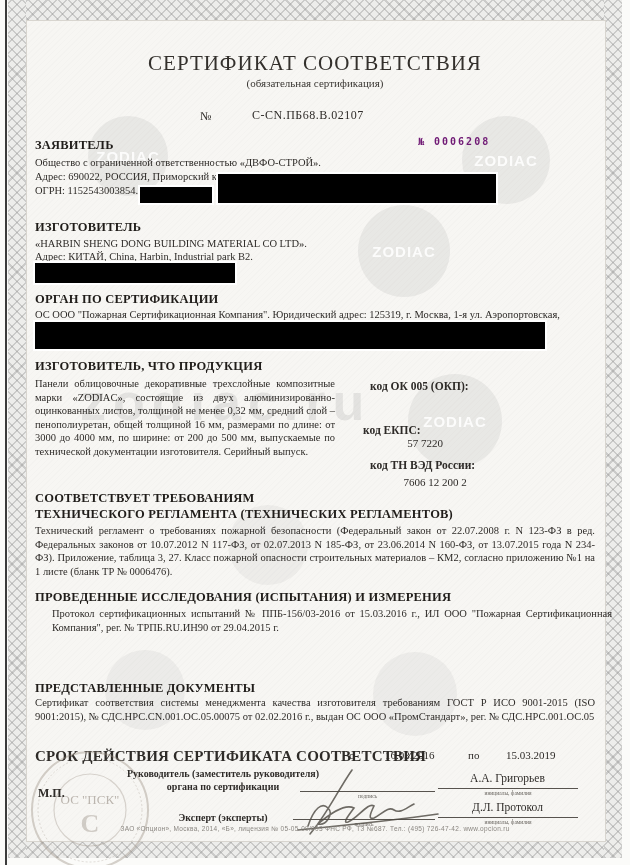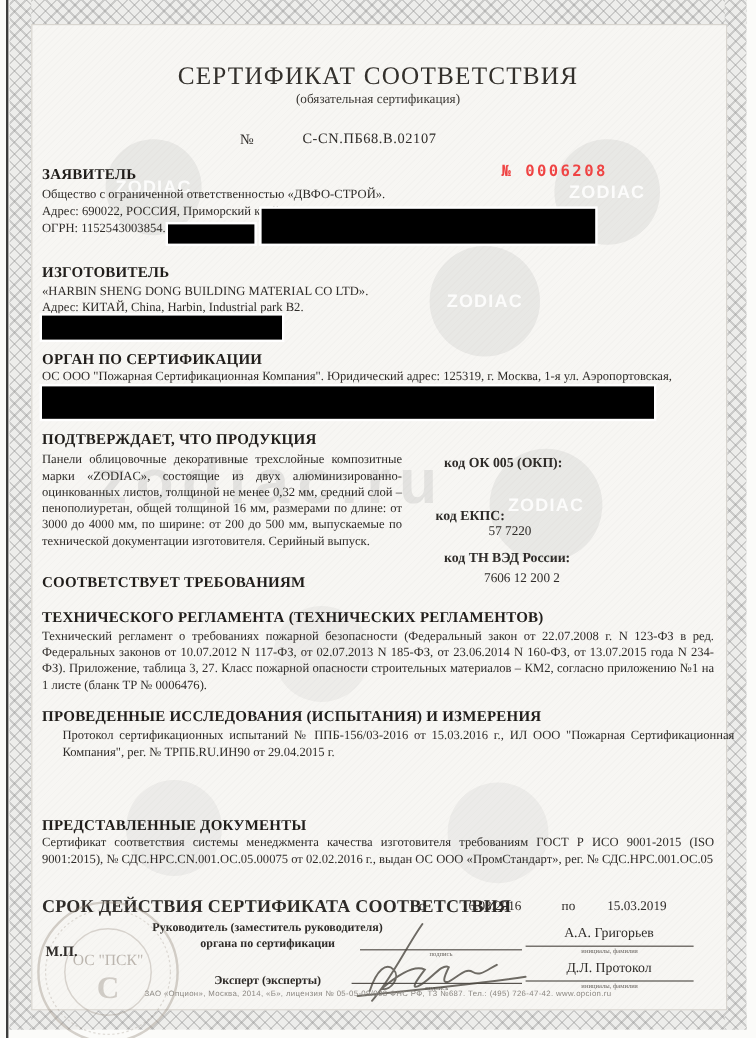--- a/index.html
+++ b/index.html
@@ -55,21 +55,21 @@
     color:#f4f4f4;font-family:"Liberation Sans",sans-serif;
     font-weight:bold;font-size:15px;letter-spacing:3px;white-space:nowrap;
   }
   .doc-title{position:absolute;left:0;top:51px;width:630px;text-align:center;
     font-size:21px;letter-spacing:1px;color:#33302c;}
   .doc-subtitle{position:absolute;left:0;top:77px;width:630px;text-align:center;
     font-size:11px;color:#3a3733;}
   .num-label{position:absolute;left:200px;top:109px;font-size:12px;}
   .num-value{position:absolute;left:252px;top:108px;font-size:12px;letter-spacing:.5px;}
   .serial{position:absolute;left:418px;top:136px;font-family:"DejaVu Sans Mono",monospace;
-    font-size:13px;font-weight:bold;color:#ef4444;letter-spacing:2px;}
+    font-size:10px;font-weight:bold;color:#701a75;letter-spacing:2px;}
   
   .h-sec{position:absolute;font-size:12.5px;font-weight:bold;color:#201d1a;letter-spacing:.2px;}
   .body-text{position:absolute;font-size:10.5px;line-height:13.5px;color:#2e2b28;}
   .just{text-align:justify;}
   .redact{position:absolute;background:#000;box-shadow:0 0 0 2px #fff;}
   .code-label{font-weight:bold;font-size:11.5px;}
   .code-value{font-size:11px;text-align:center;}
   
   .validity-label{position:absolute;left:35px;top:748px;font-size:15px;font-weight:bold;letter-spacing:.2px;}
   .v-from{position:absolute;left:349px;top:749px;font-size:11px;}
@@ -133,29 +133,29 @@
 
   <div class="h-sec" style="left:35px;top:220px;">ИЗГОТОВИТЕЛЬ</div>
   <div class="body-text" style="left:35px;top:237px;width:420px;">«HARBIN SHENG DONG BUILDING MATERIAL CO LTD».</div>
   <div class="body-text" style="left:35px;top:250px;width:420px;">Адрес: КИТАЙ, China, Harbin, Industrial park B2.</div>
   <div class="redact" style="left:35px;top:263px;width:200px;height:20px;"></div>
 
   <div class="h-sec" style="left:35px;top:292px;">ОРГАН ПО СЕРТИФИКАЦИИ</div>
   <div class="body-text" style="left:35px;top:308px;width:560px;">ОС ООО "Пожарная Сертификационная Компания". Юридический адрес: 125319, г. Москва, 1-я ул. Аэропортовская,</div>
   <div class="redact" style="left:35px;top:322px;width:510px;height:27px;"></div>
 
-  <div class="h-sec" style="left:35px;top:359px;">ПОДТВЕРЖДАЕТ, ЧТО ПРОДУКЦИЯ</div>
+  <div class="h-sec" style="left:35px;top:359px;">ИЗГОТОВИТЕЛЬ, ЧТО ПРОДУКЦИЯ</div>
   <div class="body-text just" style="left:35px;top:377px;width:300px;">Панели облицовочные декоративные трехслойные композитные марки «ZODIAC», состоящие из двух алюминизированно-оцинкованных листов, толщиной не менее 0,32 мм, средний слой – пенополиуретан, общей толщиной 16 мм, размерами по длине: от 3000 до 4000 мм, по ширине: от 200 до 500 мм, выпускаемые по технической документации изготовителя. Серийный выпуск.</div>
   <div class="body-text code-label" style="left:370px;top:380px;width:190px;">код ОК 005 (ОКП):</div>
   <div class="body-text code-value" style="left:370px;top:397px;width:110px;margin-top:40px;">57 7220</div>
   <div class="body-text code-label" style="left:363px;top:424px;width:190px;">код ЕКПС:</div>
   <div class="body-text code-label" style="left:370px;top:459px;width:190px;">код ТН ВЭД России:</div>
   <div class="body-text code-value" style="left:375px;top:476px;width:120px;">7606 12 200 2</div>
 
-  <div class="h-sec" style="left:35px;top:478px;">СООТВЕТСТВУЕТ ТРЕБОВАНИЯМ</div>
+  <div class="h-sec" style="left:35px;top:491px;">СООТВЕТСТВУЕТ ТРЕБОВАНИЯМ</div>
   <div class="h-sec" style="left:35px;top:507px;">ТЕХНИЧЕСКОГО РЕГЛАМЕНТА (ТЕХНИЧЕСКИХ РЕГЛАМЕНТОВ)</div>
   <div class="body-text just" style="left:35px;top:524px;width:560px;">Технический регламент о требованиях пожарной безопасности (Федеральный закон от 22.07.2008 г. N 123-ФЗ в ред. Федеральных законов от 10.07.2012 N 117-ФЗ, от 02.07.2013 N 185-ФЗ, от 23.06.2014 N 160-ФЗ, от 13.07.2015 года N 234-ФЗ). Приложение, таблица 3, 27. Класс пожарной опасности строительных материалов – КМ2, согласно приложению №1 на 1 листе (бланк ТР № 0006476).</div>
 
   <div class="h-sec" style="left:35px;top:590px;">ПРОВЕДЕННЫЕ ИССЛЕДОВАНИЯ (ИСПЫТАНИЯ) И ИЗМЕРЕНИЯ</div>
   <div class="body-text just" style="left:52px;top:607px;width:560px;">Протокол сертификационных испытаний № ППБ-156/03-2016 от 15.03.2016 г., ИЛ ООО "Пожарная Сертификационная Компания", рег. № ТРПБ.RU.ИН90 от 29.04.2015 г.</div>
 
   <div class="h-sec" style="left:35px;top:681px;">ПРЕДСТАВЛЕННЫЕ ДОКУМЕНТЫ</div>
   <div class="body-text just" style="left:35px;top:696px;width:560px;">Сертификат соответствия системы менеджмента качества изготовителя требованиям ГОСТ Р ИСО 9001-2015 (ISO 9001:2015), № СДС.НРС.CN.001.ОС.05.00075 от 02.02.2016 г., выдан ОС ООО «ПромСтандарт», рег. № СДС.НРС.001.ОС.05</div>
 
   <div class="validity-label">СРОК ДЕЙСТВИЯ СЕРТИФИКАТА СООТВЕТСТВИЯ</div>

